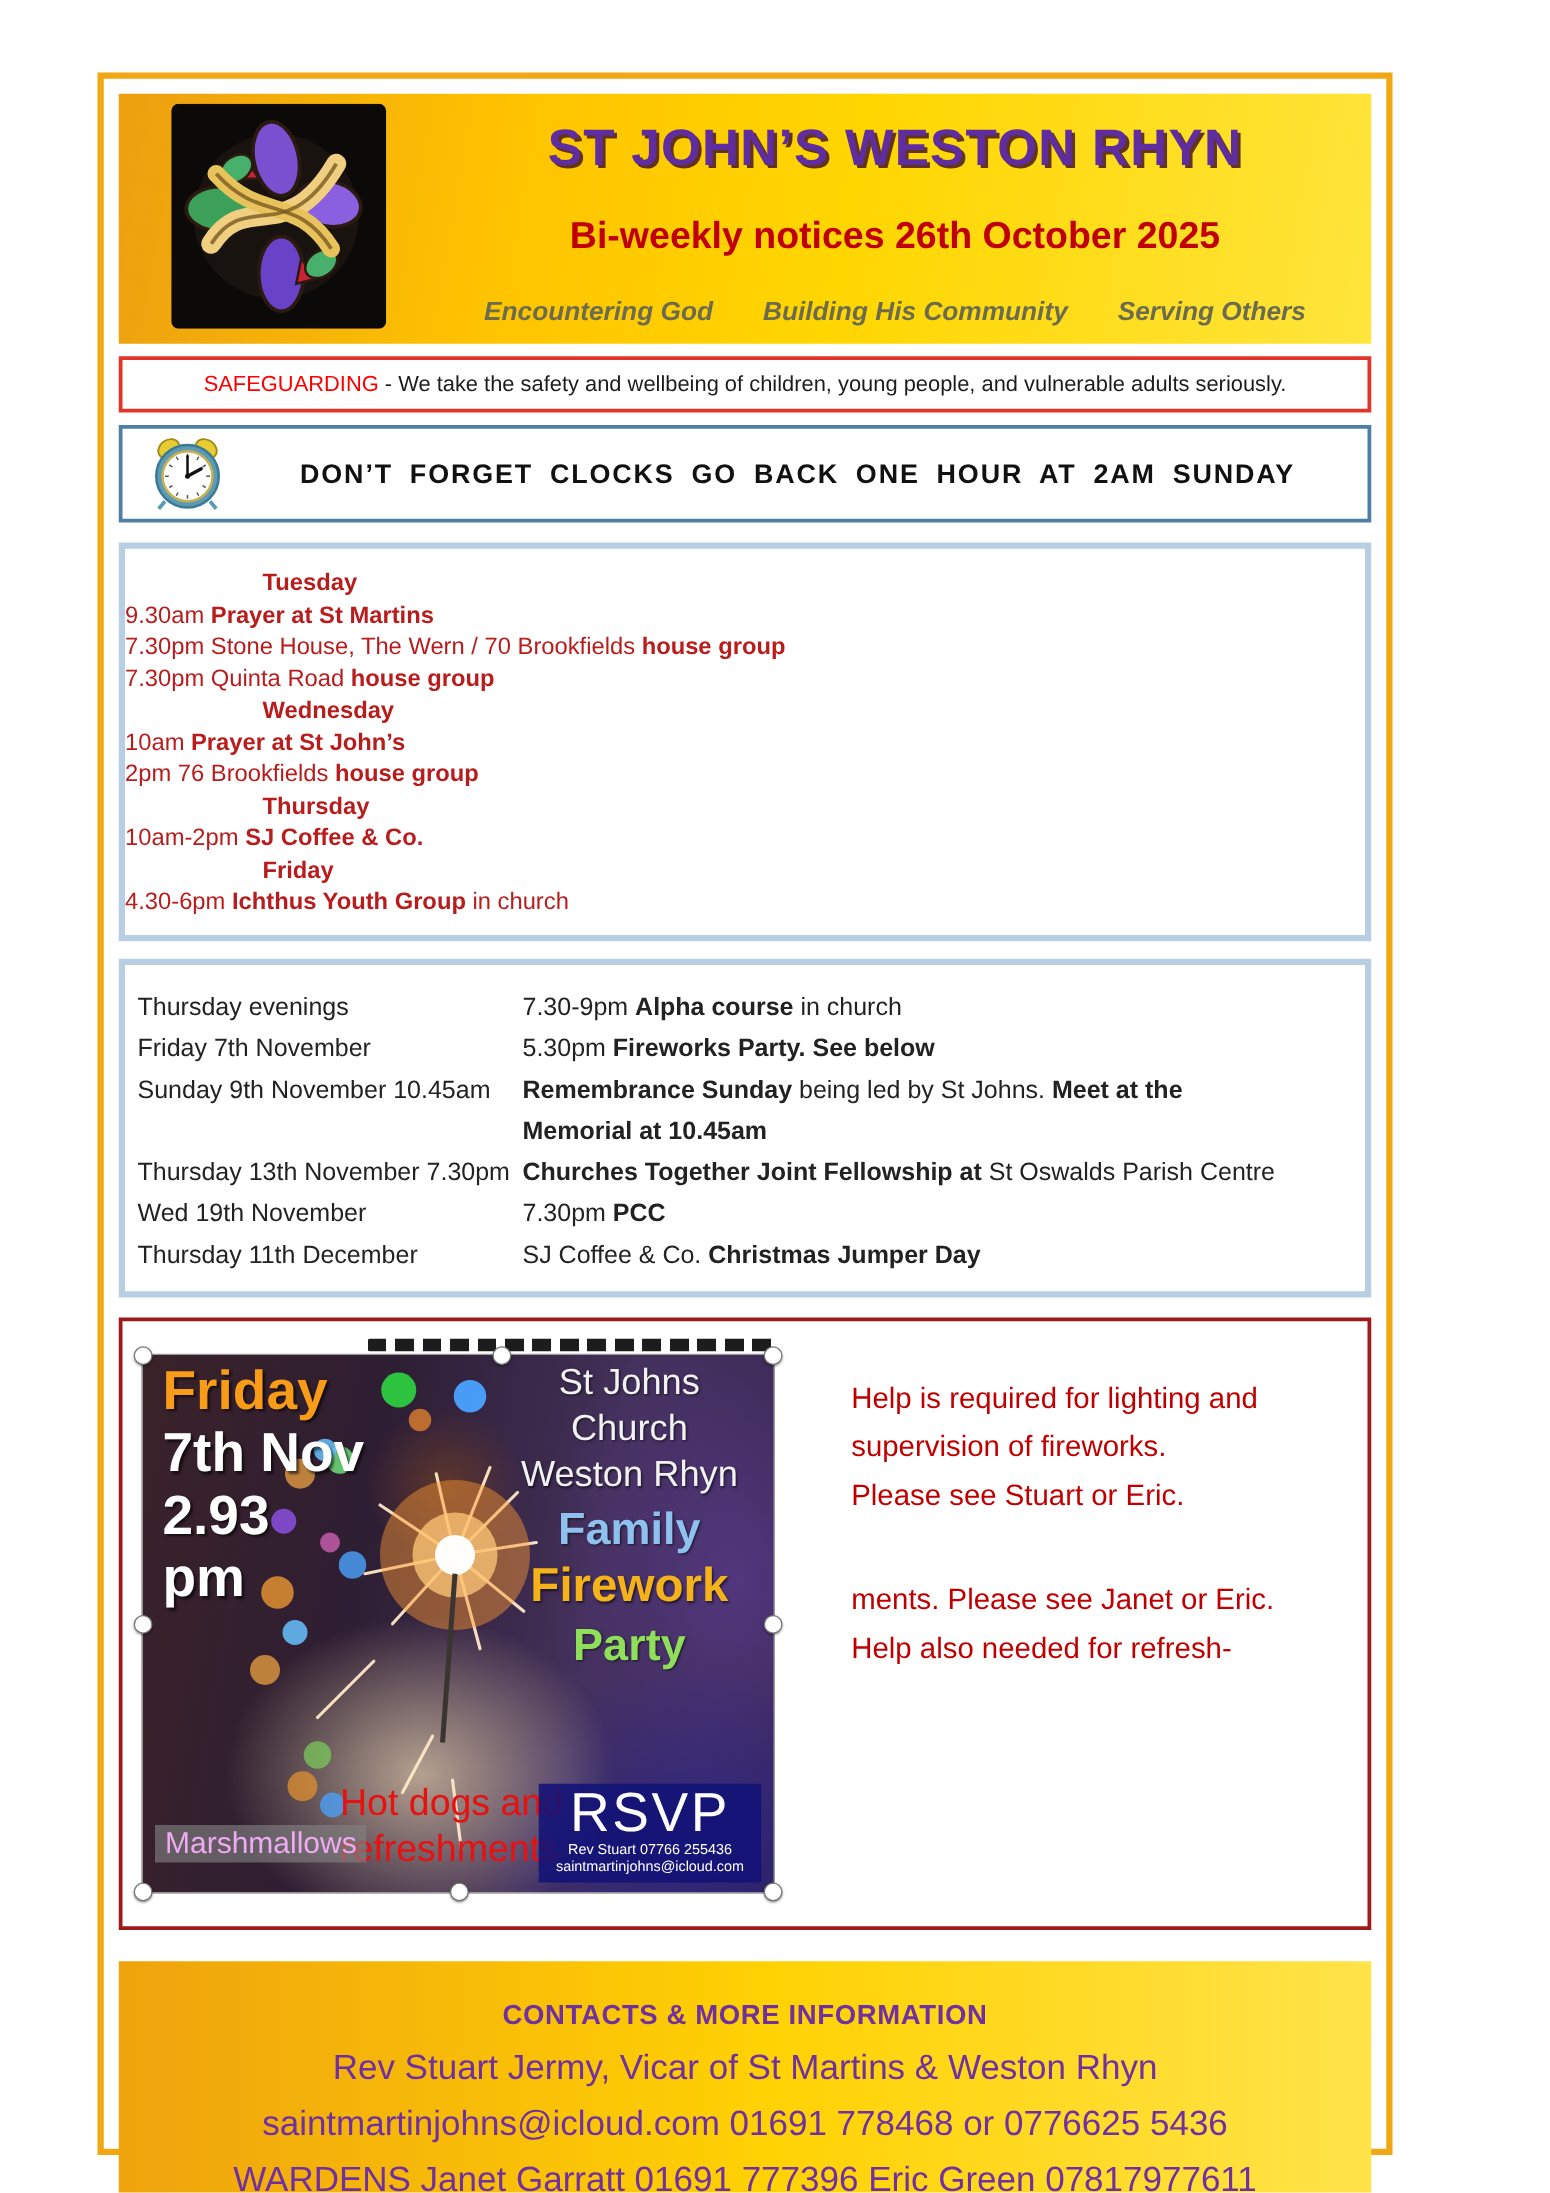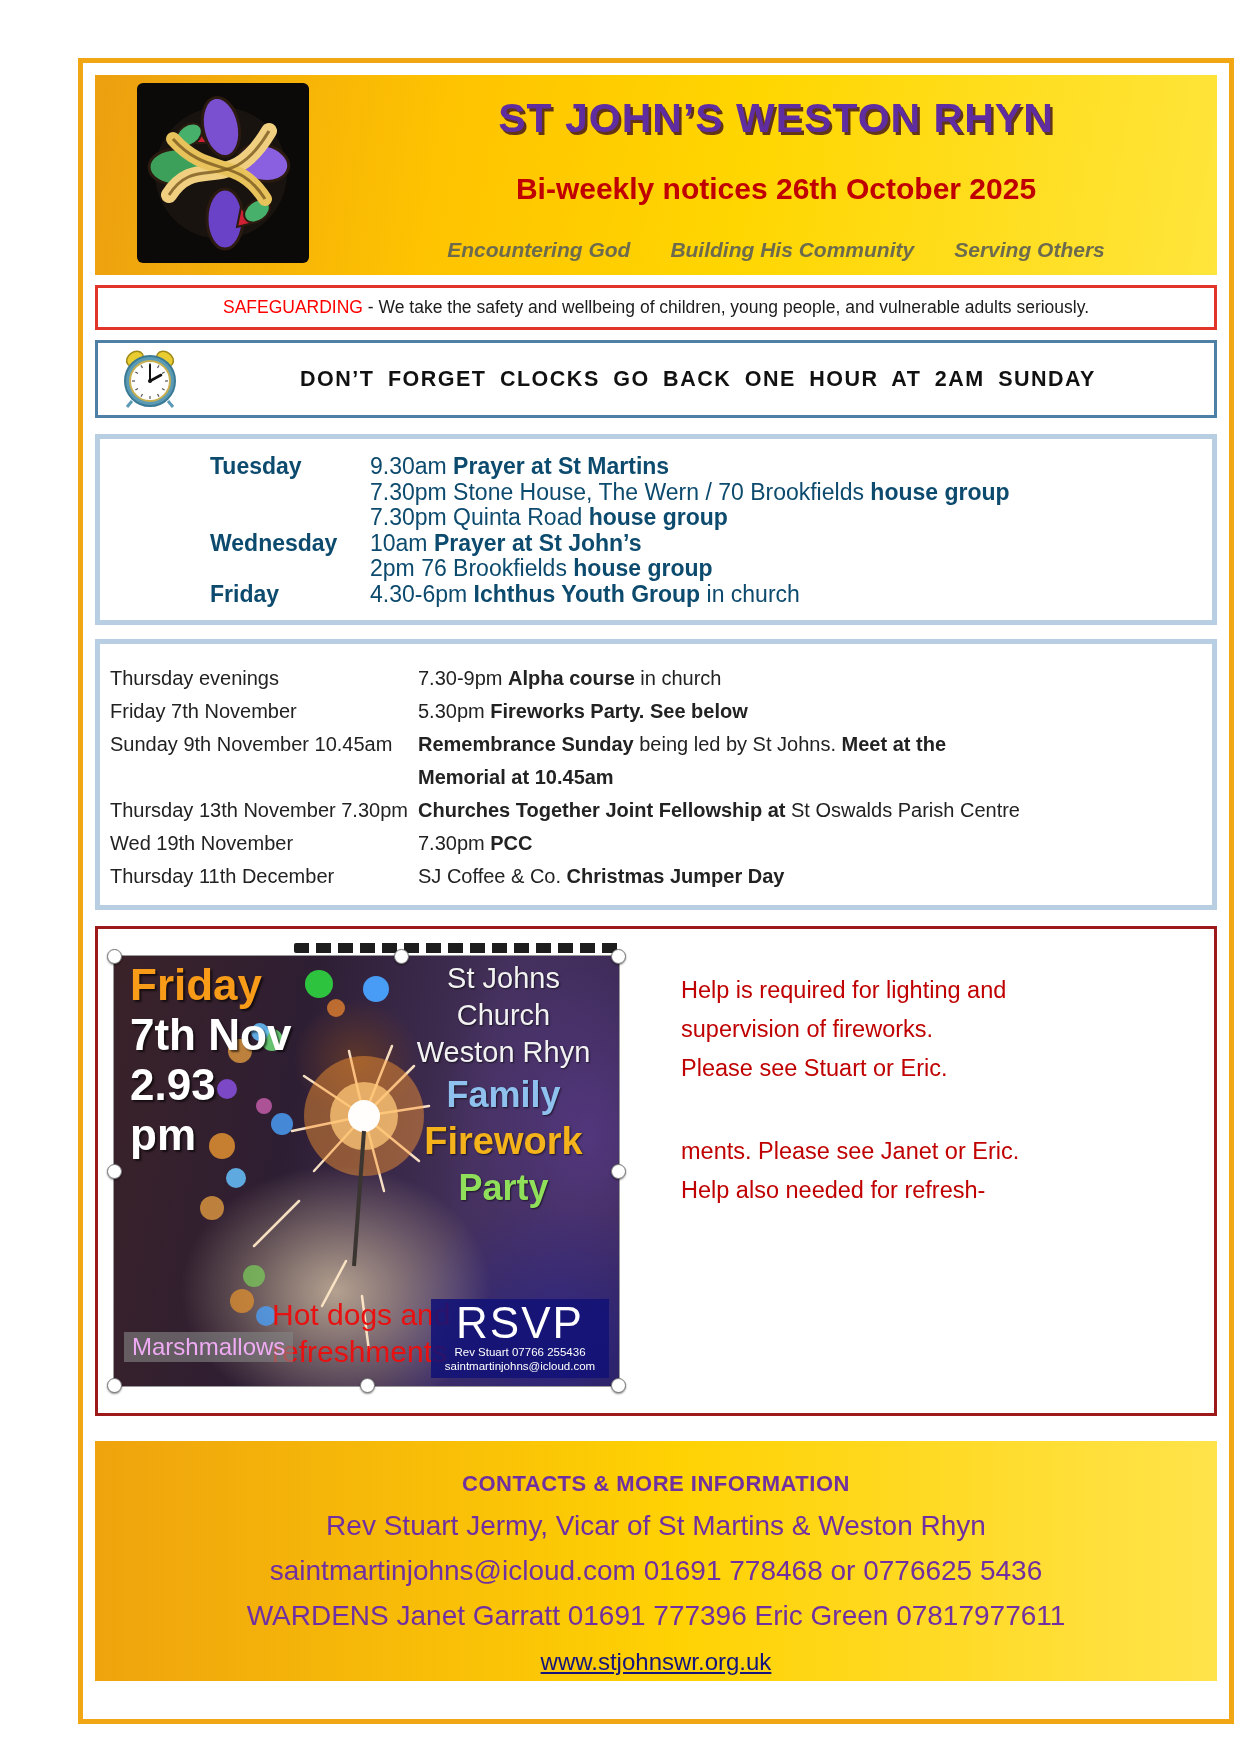--- a/index.html
+++ b/index.html
@@ -1,17 +1,17 @@
 <!DOCTYPE html>
 <html><head>
 <meta charset="utf-8">
 <style>
   html,body{margin:0;padding:0;background:#ffffff;}
   body{width:1240px;height:1754px;position:relative;font-family:"Liberation Sans",sans-serif;}
-  .frame{position:absolute;left:78px;top:58px;width:1156px;height:1666px;border:5px solid #f0a713;box-sizing:border-box;padding:12px;background:#fff;}
+  .frame{position:absolute;left:78px;top:58px;width:1036px;height:1666px;border:5px solid #f0a713;box-sizing:border-box;padding:12px;background:#fff;}
 
   
   .header{position:relative;height:200px;background:linear-gradient(100deg,#ec9f10 0%,#ffc400 32%,#ffd600 58%,#ffe53c 100%);overflow:hidden;}
   .logo{position:absolute;left:42px;top:8px;width:172px;height:180px;}
   .header-text{margin-left:240px;text-align:center;}
   .title{padding-top:20px;font-size:41px;font-weight:bold;color:#5f2da0;letter-spacing:1px;text-shadow:2.5px 2.5px 0 rgba(70,25,25,.85);}
   .subtitle{margin-top:30px;font-size:30px;font-weight:bold;color:#c00000;}
   .tagline{margin-top:32px;font-style:italic;font-weight:bold;color:#6d6b4e;font-size:21px;}
   .tagline span{margin:0 20px;}
 
@@ -19,21 +19,21 @@
   .safebox{margin-top:10px;border:3px solid #e3342a;padding:9px 6px;text-align:center;font-size:17.5px;color:#1c1c1c;}
   .safebox .red{color:#ff0000;}
 
   
   .clockbox{margin-top:10px;border:3px solid #4e7fa5;height:78px;box-sizing:border-box;display:flex;align-items:center;}
   .clock-icon{margin-left:20px;width:64px;height:64px;flex:0 0 auto;}
   .clocktext{flex:1;text-align:center;font-weight:bold;font-size:21.5px;letter-spacing:1.5px;word-spacing:6px;color:#111;}
 
   
   .schedbox{margin-top:16px;border:5px solid #b7cee3;padding:15px 0 13px 0;}
-  .schedbox .trow{display:flex;line-height:25.5px;font-size:23px;color:#0c4a6e;}
+  .schedbox .trow{display:flex;line-height:25.5px;font-size:19px;color:#b91c1c;flex-direction:column;}
   .schedbox .tlabel{width:160px;margin-left:110px;font-weight:bold;flex:0 0 auto;}
   .schedbox .tval{flex:1;}
   .eventsbox{margin-top:14px;border:5px solid #b7cee3;padding:18px 0 12px 0;}
   .eventsbox .trow{display:flex;font-size:20px;line-height:33px;color:#222;}
   .eventsbox .tlabel{width:308px;margin-left:10px;flex:0 0 auto;}
   .eventsbox .tval{flex:1;padding-right:4px;}
   .b{font-weight:bold;}
 
   
   .fireworksbox{margin-top:16px;border:3px solid #9e1a1a;height:490px;box-sizing:border-box;display:flex;}
@@ -149,20 +149,24 @@
         <div class="tlabel"></div>
         <div class="tval"><span>7.30pm Quinta Road </span><span class="b">house group</span></div>
       </div>
       <div class="trow">
         <div class="tlabel">Wednesday</div>
         <div class="tval"><span>10am </span><span class="b">Prayer at St John’s</span></div>
       </div>
       <div class="trow">
         <div class="tlabel"></div>
         <div class="tval"><span>2pm  76 Brookfields </span><span class="b">house group</span></div>
+      </div>
+      <div class="trow">
+        <div class="tlabel">Thursday</div>
+        <div class="tval"><span>10am-2pm </span><span class="b">SJ Coffee &amp; Co.</span></div>
       </div>
       <div class="trow">
         <div class="tlabel">Friday</div>
         <div class="tval"><span>4.30-6pm </span><span class="b">Ichthus Youth Group</span><span> in church</span></div>
       </div>
     </div>
 
   <div class="eventsbox">
       <div class="trow">
         <div class="tlabel">Thursday evenings</div>

